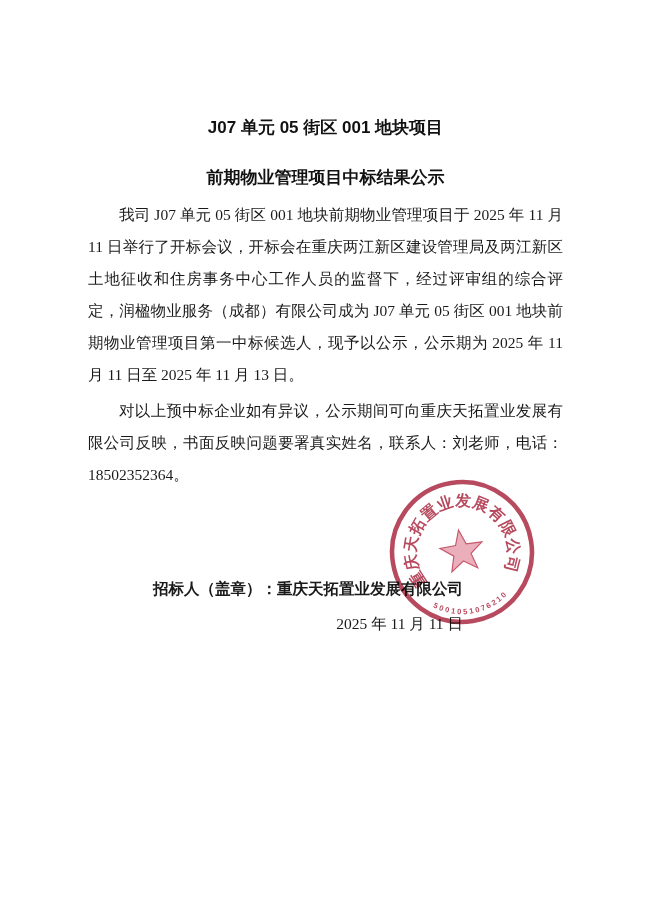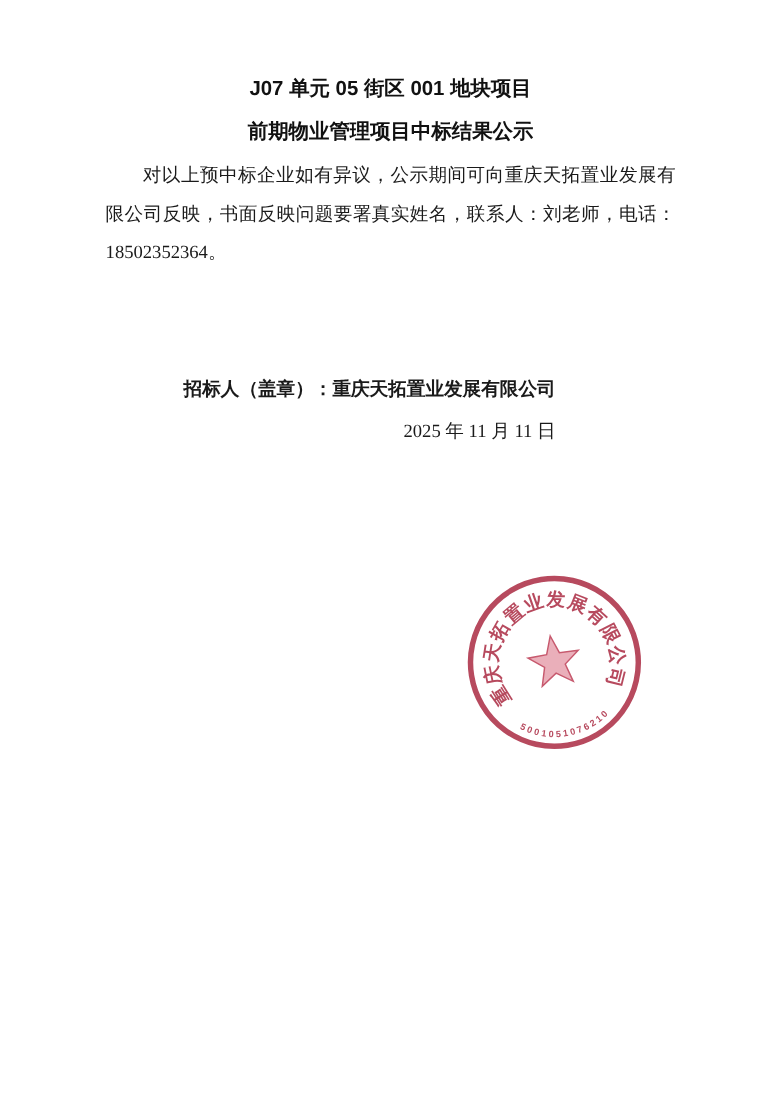--- a/index.html
+++ b/index.html
@@ -7,31 +7,31 @@
   .page {
     position: relative;
     width: 650px;
     height: 919px;
     background: #ffffff;
     overflow: hidden;
     font-family: "Liberation Serif", "DejaVu Serif", serif;
     color: #151515;
   }
   .doc {
-    padding: 64px 87px 0 88px;
+    padding: 118px 87px 0 88px;
   }
   .doc-title {
     text-align: center;
     font-family: "Liberation Sans", "DejaVu Sans", sans-serif;
     font-weight: 700;
     font-size: 17px;
     line-height: 19px;
     color: #111111;
   }
-  .doc-title.second { margin-top: 17px; }
+  .doc-title.second { margin-top: 31px; }
   .body-text {
     margin-top: 12px;
     font-size: 15.5px;
     line-height: 32px;
     text-align: justify;
     text-justify: inter-character;
     text-indent: 2em;
     color: #1a1a1a;
   }
   .body-text + .body-text { margin-top: 4px; }
@@ -77,20 +77,21 @@
 </head>
 <body>
 
 <div class="page">
   <div class="doc">
 
     <div class="doc-title">J07 单元 05 街区 001 地块项目</div>
 
     <div class="doc-title second">前期物业管理项目中标结果公示</div>
 
+    <p class="body-text">我司 J07 单元 05 街区 001 地块前期物业管理项目于 2025 年 11 月 11 日举行了开标会议，开标会在重庆两江新区建设管理局及两江新区土地征收和住房事务中心工作人员的监督下，经过评审组的综合评定，润楹物业服务（成都）有限公司成为 J07 单元 05 街区 001 地块前期物业管理项目第一中标候选人，现予以公示，公示期为 2025 年 11 月 11 日至 2025 年 11 月 13 日。</p>
 
     <p class="body-text">对以上预中标企业如有异议，公示期间可向重庆天拓置业发展有限公司反映，书面反映问题要署真实姓名，联系人：刘老师，电话：18502352364。</p>
 
     <div class="signature-block">
       <div class="signature-line">
         <span>招标人（盖章）：</span><span>重庆天拓置业发展有限公司</span>
       </div>
       <div class="date-line">2025 年 11 月 11 日</div>
     </div>
   </div>

